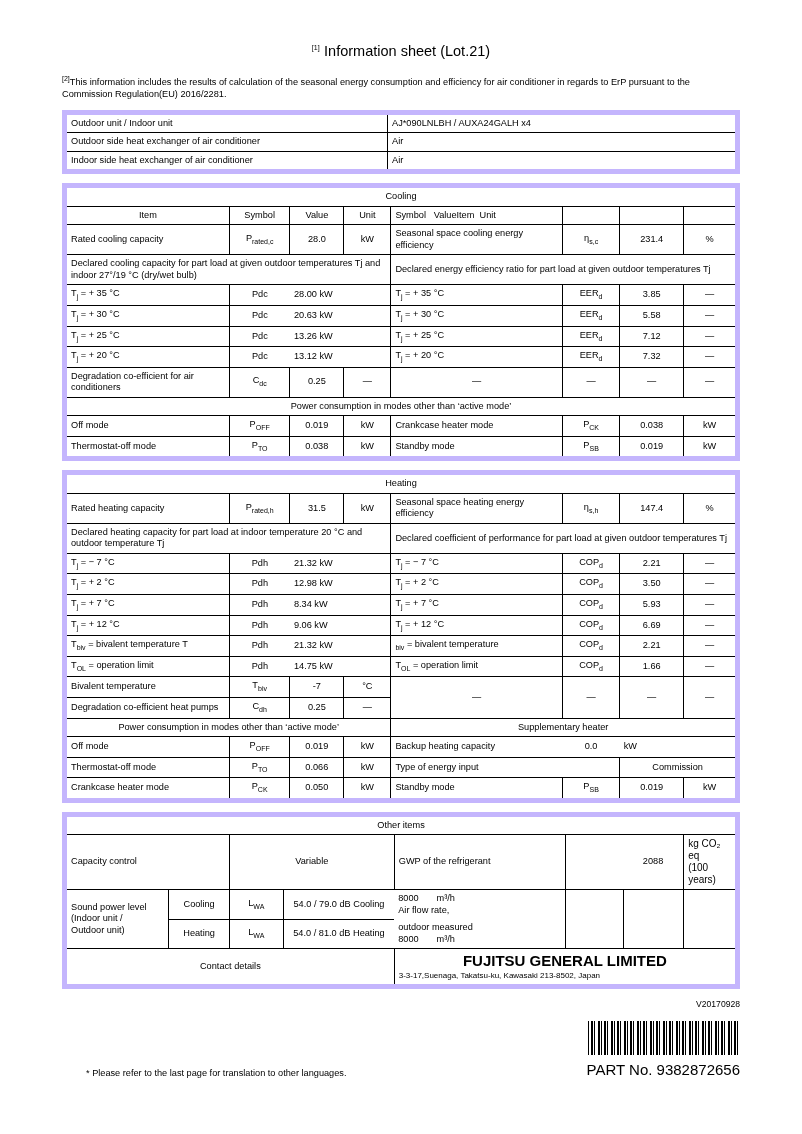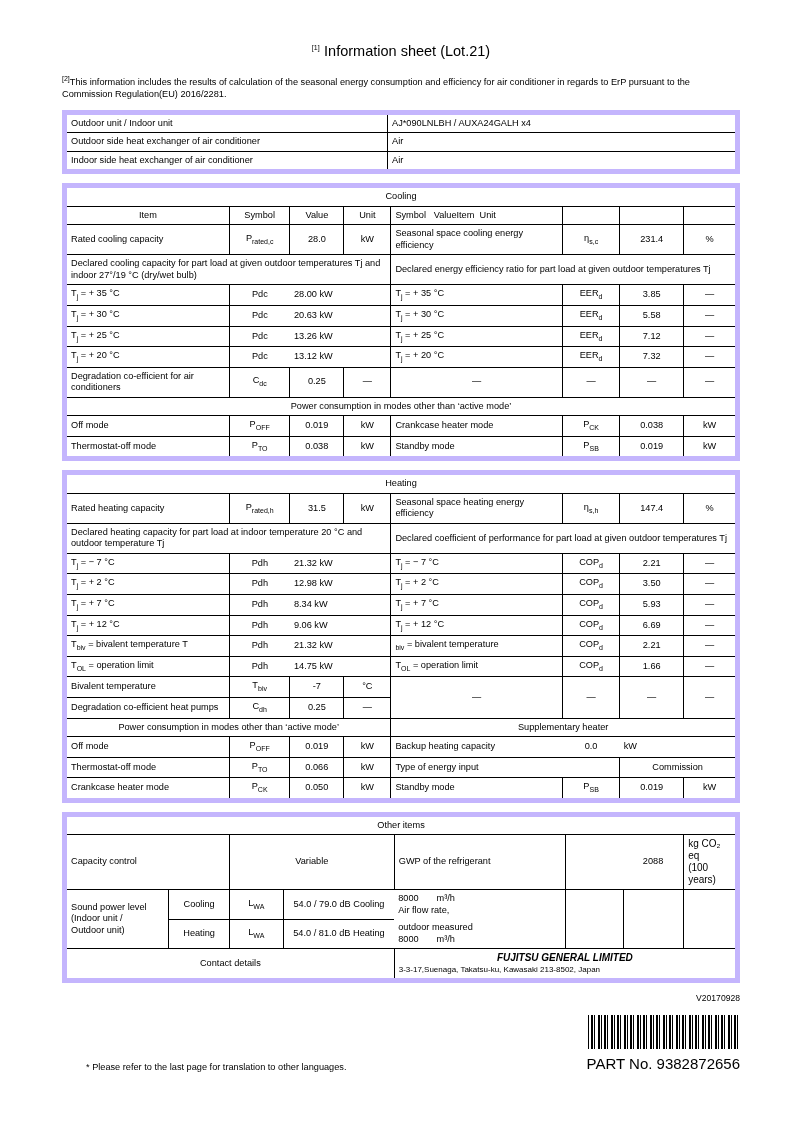--- a/index.html
+++ b/index.html
@@ -98,21 +98,21 @@
       #000 3px, #000 5px, #fff 5px, #fff 6px,
       #000 6px, #000 7px, #fff 7px, #fff 10px,
       #000 10px, #000 12px, #fff 12px, #fff 13px
     );
   }
   .partno {
     font-size: 15px;
     margin-top: 6px;
     white-space: nowrap;
   }
-  .contact-name { font-weight: bold; font-size: 10px; text-align: center; font-style: italic; }
+  .contact-name { font-weight: bold; font-size: 15px; text-align: center; }
   .contact-addr { font-size: 8px; text-align: left; }
   .small-unit { font-size: 10px; line-height: 1.2; }
 </style>
 </head>
 <body>
 
 <div class="page">
 
   <div class="title-row">
     <span class="title-ref">[1]</span>

